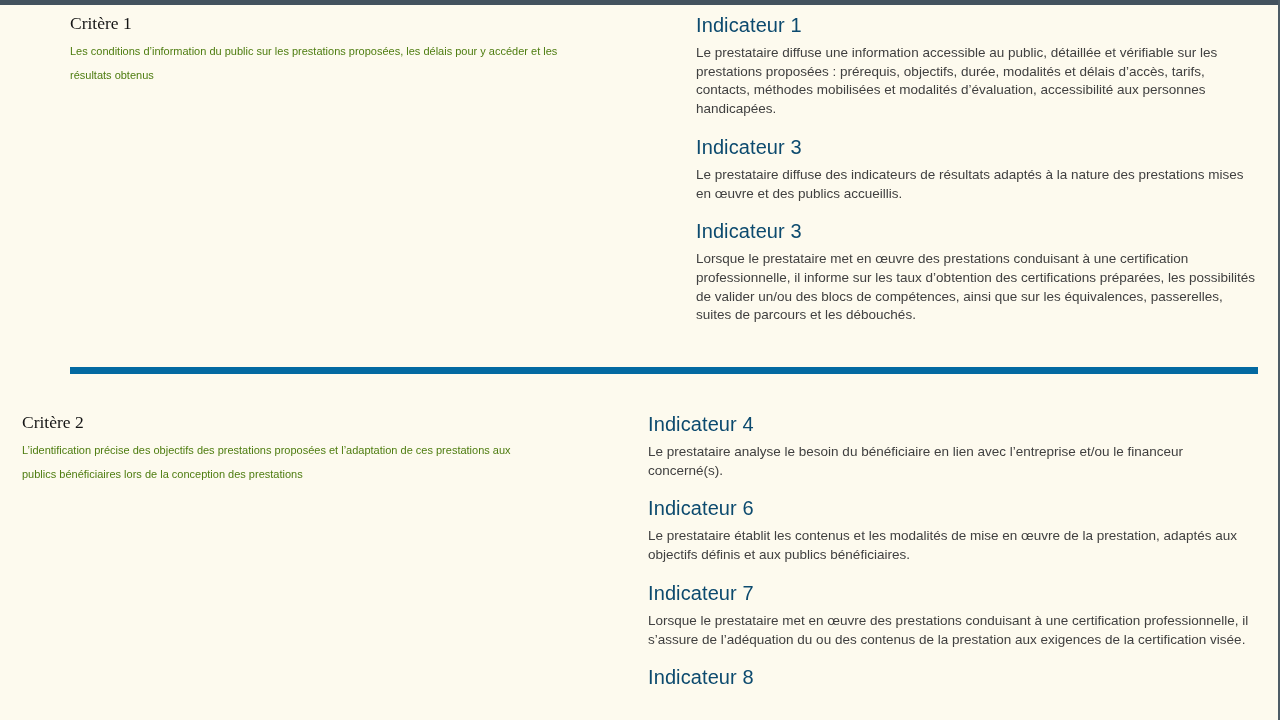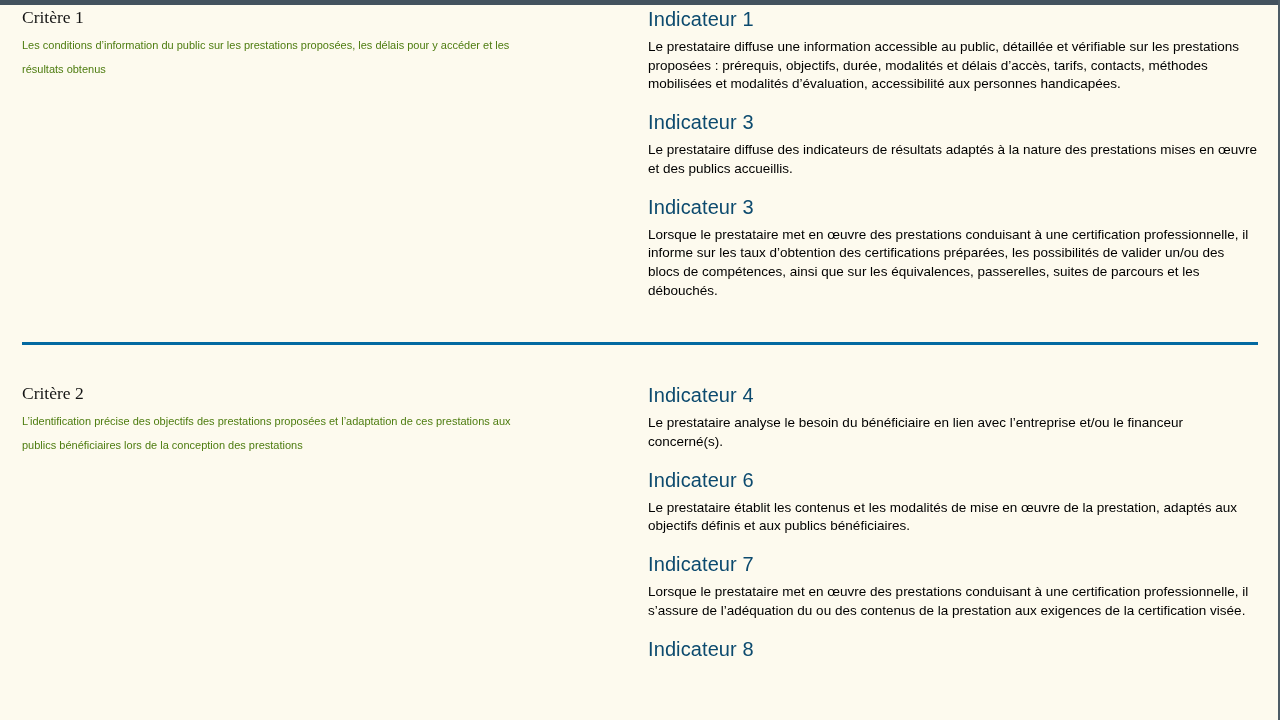--- a/index.html
+++ b/index.html
@@ -28,22 +28,24 @@
     background: #4d5c66;
   }
   .content {
     padding: 0 22px;
   }
   .criterion-section {
     display: flex;
     align-items: flex-start;
   }
   .criterion-section.first {
+    padding-top: 6px;
     padding-bottom: 42px;
-    border-bottom: 3px solid #0369a1;
+    border-bottom: 7px solid #0369a1;
+    margin-left: 48px;
   }
   .criterion-section.second {
     padding-top: 36px;
   }
   .criterion-col {
     flex: 0 0 626px;
     padding-right: 40px;
   }
   .indicators-col {
     flex: 1 1 auto;
@@ -70,21 +72,21 @@
     color: #0c4a6e;
     margin: 14px 0 5px 0;
     letter-spacing: 0.1px;
   }
   .indicator-block:first-child .indicator-title {
     margin-top: 0;
   }
   .indicator-text {
     font-size: 13.5px;
     line-height: 18.7px;
-    color: #000000;
+    color: #404040;
     max-width: 610px;
   }
 </style>
 </head>
 <body>
 
 <div class="top-bar"></div>
 <div class="right-edge"></div>
 
 <main class="content">

